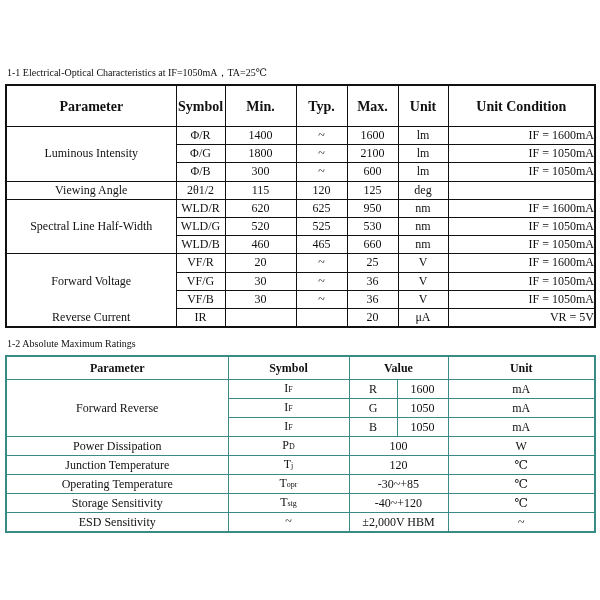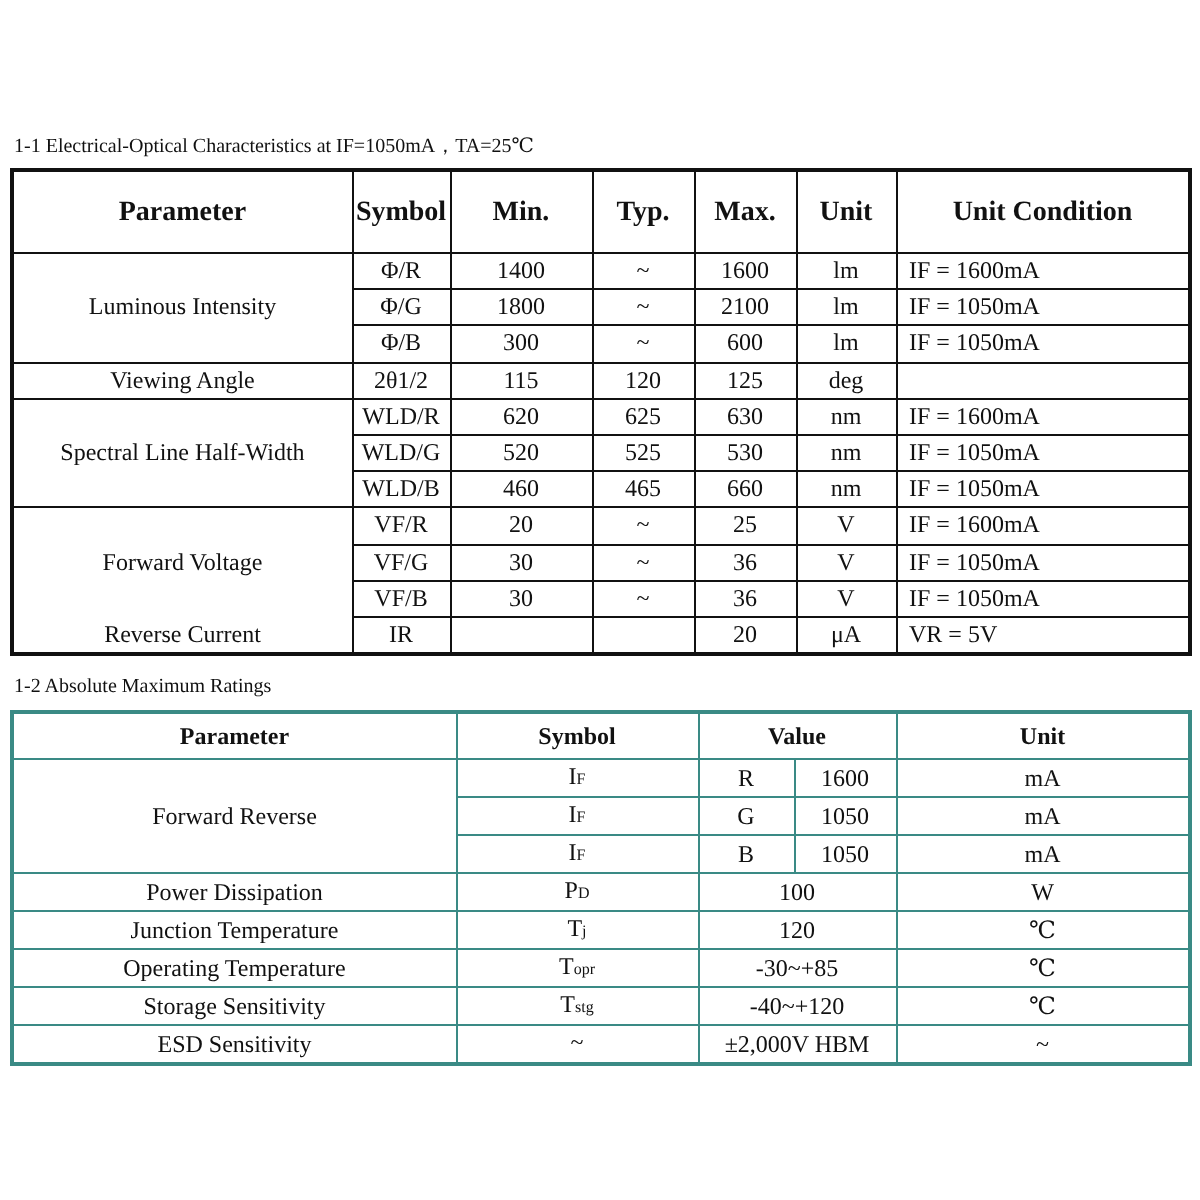--- a/index.html
+++ b/index.html
@@ -11,21 +11,21 @@
 
   table { position: absolute; border-collapse: collapse; table-layout: fixed; padding-left: 34px; }
   td, th { padding: 0; text-align: center; vertical-align: middle; overflow: hidden; white-space: nowrap; }
 
   
   #t1 { left: 5px; top: 84px; width: 589px; border: 2px solid #111; }
   #t1 th, #t1 td { border: 1.5px solid #111; font-size: 12px; }
   #t1 th { font-weight: bold; font-size: 14px; height: 40px; line-height: 17px; white-space: normal; }
   #t1 td { height: 17.2px; line-height: 17px; }
   #t1 td.sym { font-weight: normal; }
-  #t1 td.cond { text-align: left; padding-left: 6px; }
+  #t1 td.cond { text-align: right; padding-left: 6px; }
   #t1 td.nobottom { border-bottom: none; }
   #t1 td.notop { border-top: none; }
 
   
   #t2 { left: 5px; top: 355px; width: 589px; border: 2px solid #3a8a85; }
   #t2 th, #t2 td { border: 1px solid #3a8a85; font-size: 12px; }
   #t2 th { font-weight: bold; height: 22px; }
   #t2 td { height: 17.6px; line-height: 17px; margin-left: 45px; }
   .sub { font-size: 8px; }
 </style>
@@ -89,21 +89,21 @@
     <td>125</td>
     <td>deg</td>
     <td class="cond"></td>
   </tr>
 
   <tr>
     <td rowspan="3">Spectral Line Half-Width</td>
     <td class="sym">WLD/R</td>
     <td>620</td>
     <td>625</td>
-    <td>630</td>
+    <td>950</td>
     <td>nm</td>
     <td class="cond">IF = 1600mA</td>
   </tr>
   <tr>
     <td class="sym">WLD/G</td>
     <td>520</td>
     <td>525</td>
     <td>530</td>
     <td>nm</td>
     <td class="cond">IF = 1050mA</td>

